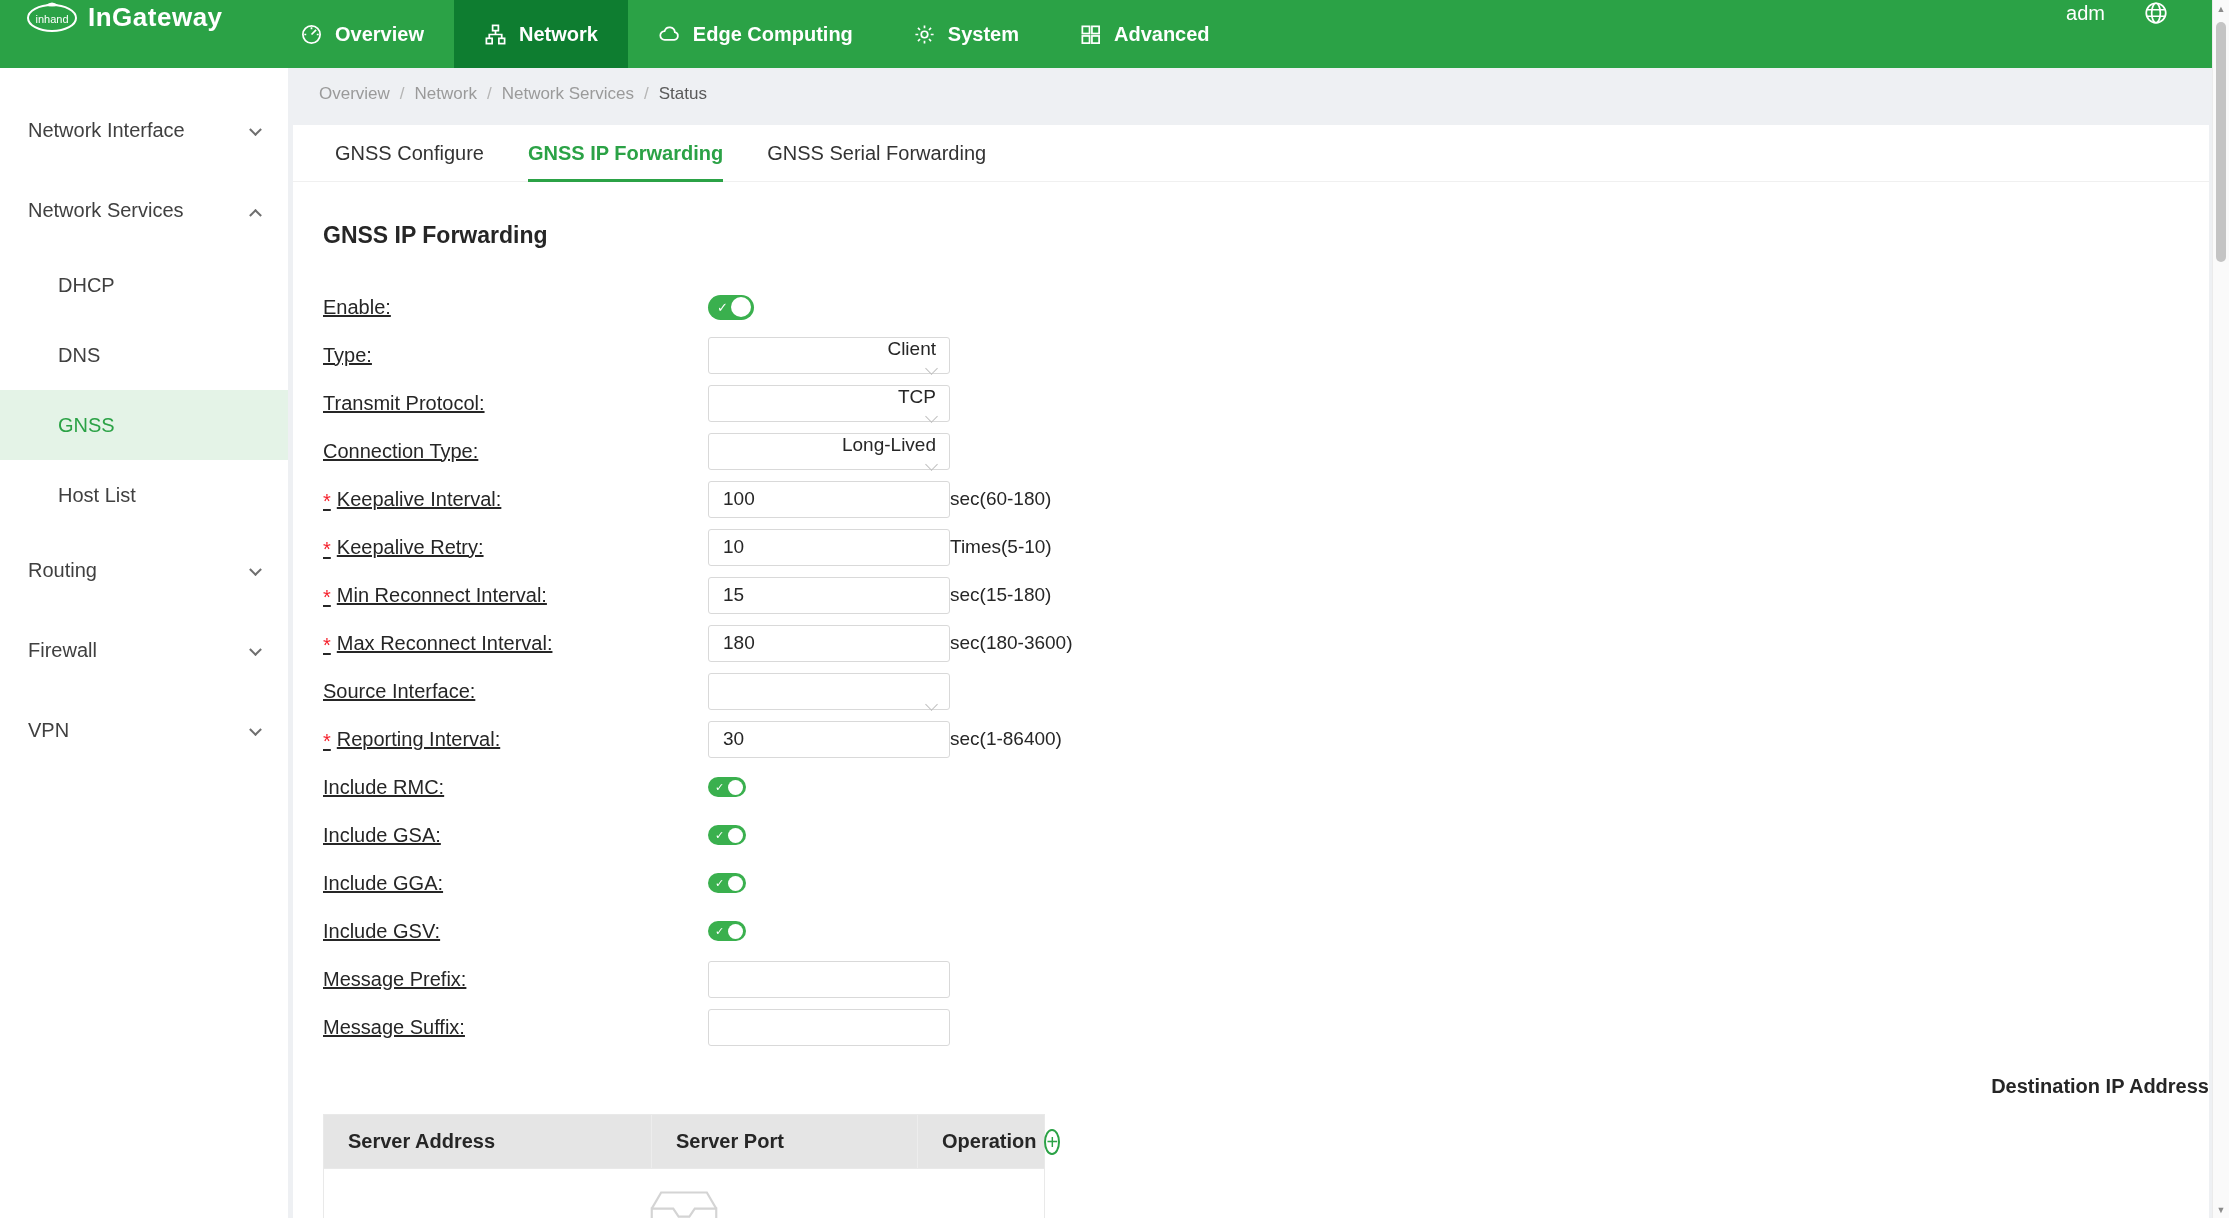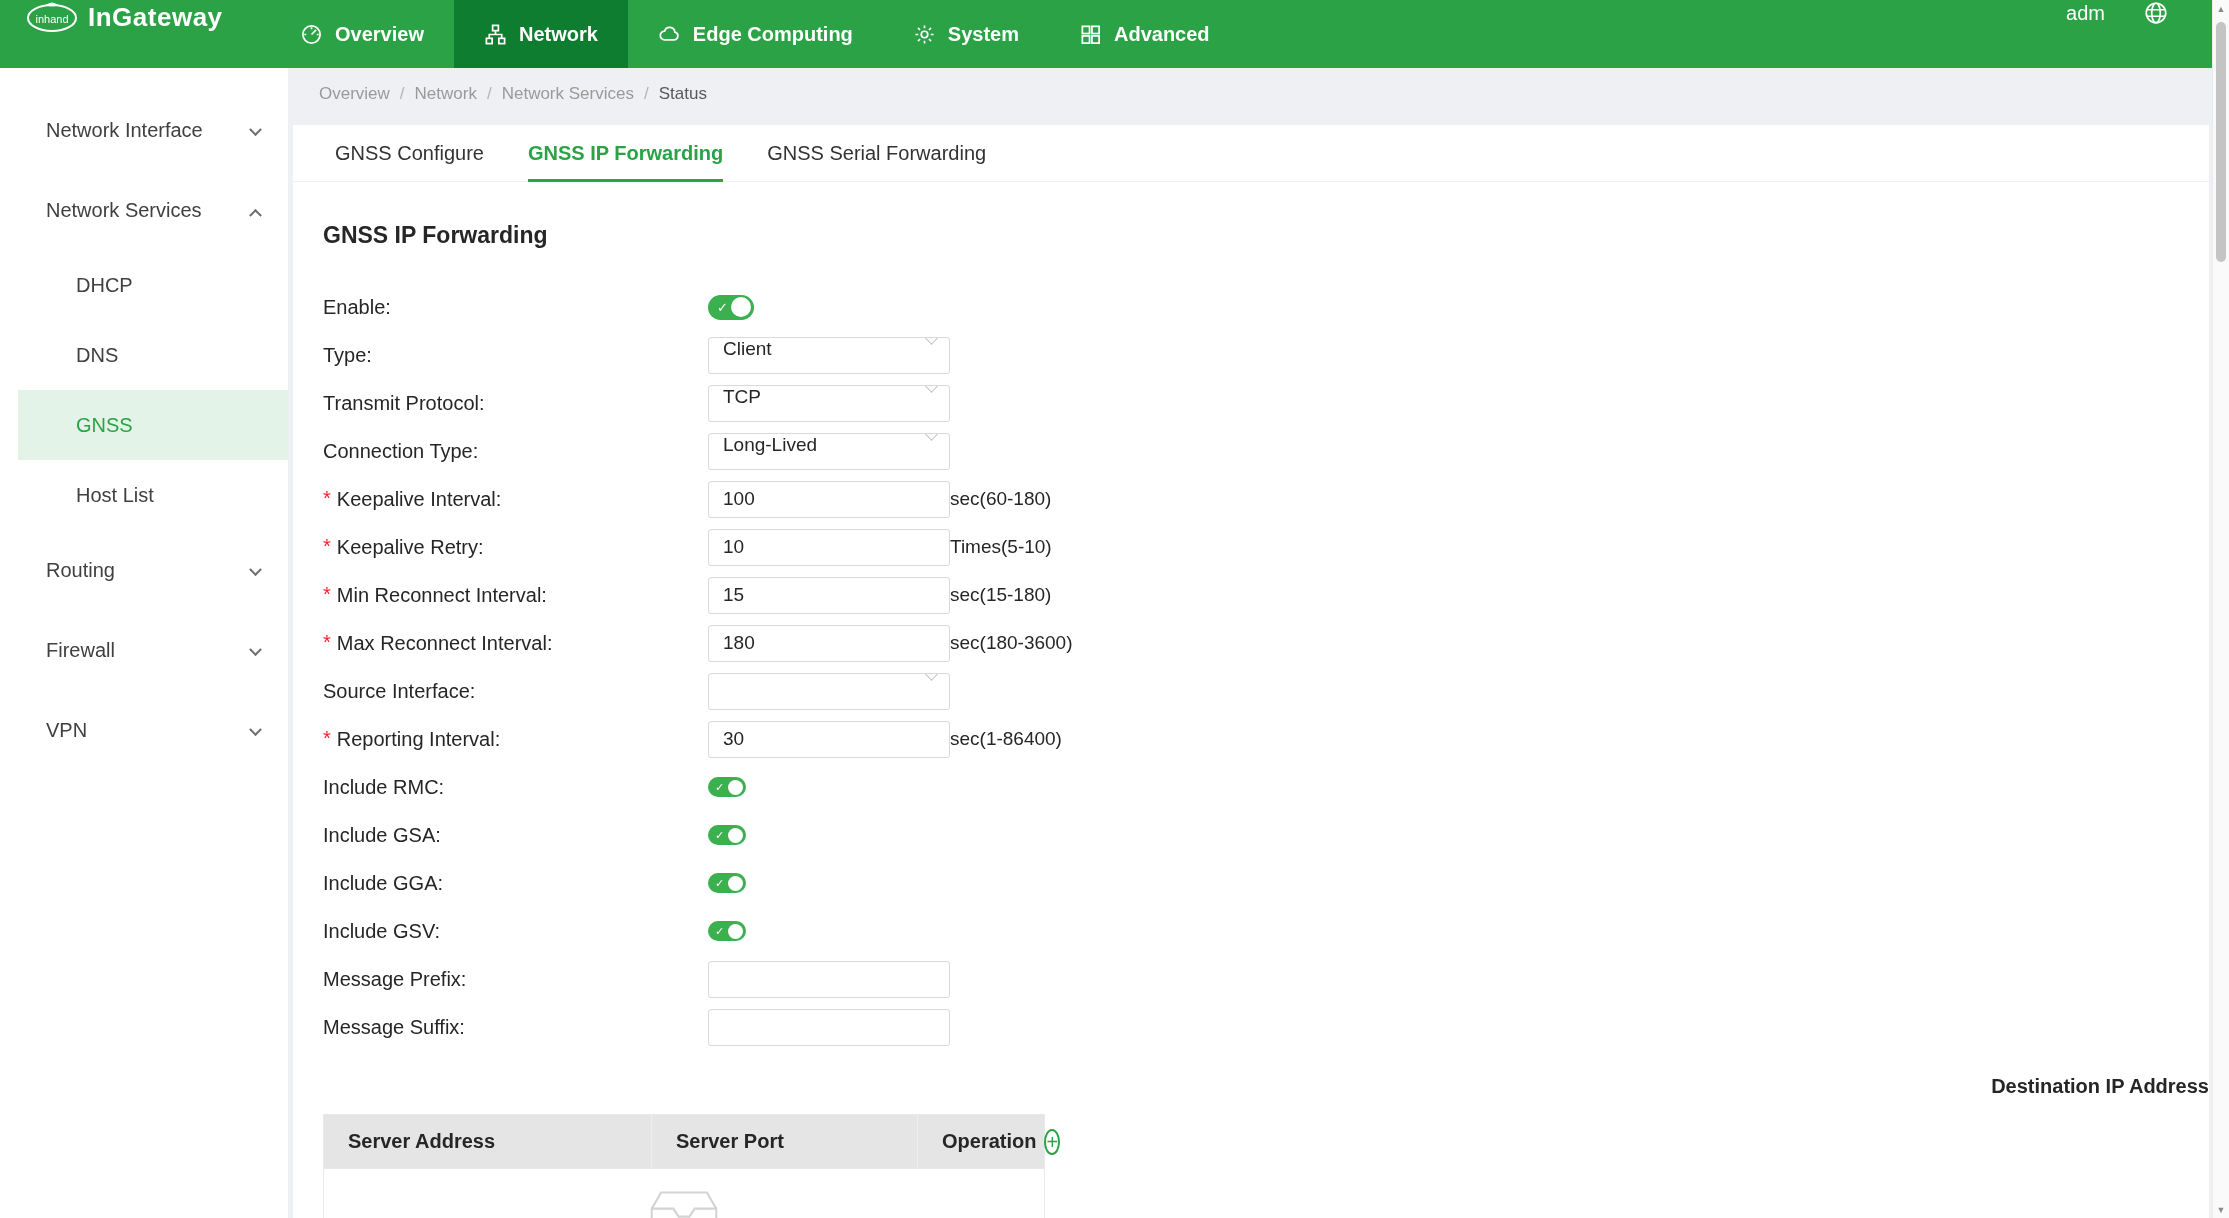--- a/index.html
+++ b/index.html
@@ -16,21 +16,21 @@
   .brand-text { color:#fff; font-size:26px; font-weight:700; letter-spacing:.5px; }
   .nav { display:flex; height:100%; }
   .nav-item { display:flex; align-items:center; gap:12px; padding:0 30px;
     color:#fff; font-size:20px; font-weight:600; cursor:pointer; }
   .nav-item.active { background:#0e7d30; }
   .topbar-right { margin-left:auto; display:flex; align-items:center; gap:38px;
     padding-right:56px; color:#fff; font-size:20px; }
 
   
   .sidebar { position:absolute; top:68px; left:0; width:288px; bottom:0;
-    background:#fff; padding-top:22px;padding-left:18px; }
+    background:#fff; padding-top:22px; }
   .side-item { height:80px; display:flex; align-items:center;
     padding:0 28px; font-size:20px; color:#404040; cursor:pointer; }
   .side-item .chev-wrap { margin-left:auto; }
   .side-sub { height:70px; display:flex; align-items:center;
     padding-left:58px; font-size:20px; color:#404040; cursor:pointer; }
   .side-sub.selected { background:#e4f3e7; color:#2ba246; }
   .chev { display:inline-block; width:9px; height:9px;
     border-right:2px solid #6f6f6f; border-bottom:2px solid #6f6f6f; }
   .chev.down { transform:rotate(45deg) translate(-2px,-2px); }
   .chev.up { transform:rotate(-135deg) translate(-2px,-2px); }
@@ -50,28 +50,28 @@
     color:#333; cursor:pointer; position:relative; }
   .tab.active { color:#2ba246; font-weight:600; }
   .tab.active::after { content:""; position:absolute; left:0; right:0; bottom:-1px;
     height:3px; background:#2ba246; }
 
   .content { padding:40px 0 0 30px; }
   .page-title { font-size:23px; font-weight:700; color:#262626; margin-bottom:34px; }
 
   
   .form-row { display:flex; align-items:center; height:48px; }
-  .form-label { width:385px; font-size:20px; color:#262626; display:flex; align-items:flex-start; }
+  .form-label { width:385px; font-size:20px; color:#262626; display:flex; align-items:flex-end;text-decoration:underline; }
   .req { color:#f5222d; margin-right:6px; font-size:20px; line-height:1; }
   .text-input { width:242px; height:37px; border:1px solid #d9d9d9; border-radius:3px;
     padding:0 14px; font-size:19px; color:#262626; outline:none;
     font-family:"Liberation Sans","DejaVu Sans",sans-serif; }
   .select { width:242px; height:37px; border:1px solid #d9d9d9; border-radius:3px;
-    background:#fff; display:flex; align-items:flex-start; justify-content:space-between;
-    padding:0 13px 0 14px; font-size:19px; color:#262626; cursor:pointer; }
+    background:#fff; display:flex; align-items:flex-end; justify-content:space-between;
+    padding:0 13px 0 14px; font-size:19px; color:#262626; cursor:pointer;flex-direction:column; }
   .sel-chev { width:9px; height:9px; border-right:1.6px solid #bfbfbf;
     border-bottom:1.6px solid #bfbfbf; transform:rotate(45deg); margin-top:-4px; }
   .suffix { font-size:19px; color:#262626; }
 
   .toggle { position:relative; border-radius:999px; background:#3ab04e; cursor:pointer; }
   .toggle .knob { position:absolute; background:#fff; border-radius:50%; }
   .toggle .check { position:absolute; color:#fff; font-weight:700; top:50%;
     transform:translateY(-50%); }
   .toggle-lg { width:46px; height:25px; }
   .toggle-lg .knob { top:2.5px; right:3px; width:20px; height:20px; }

